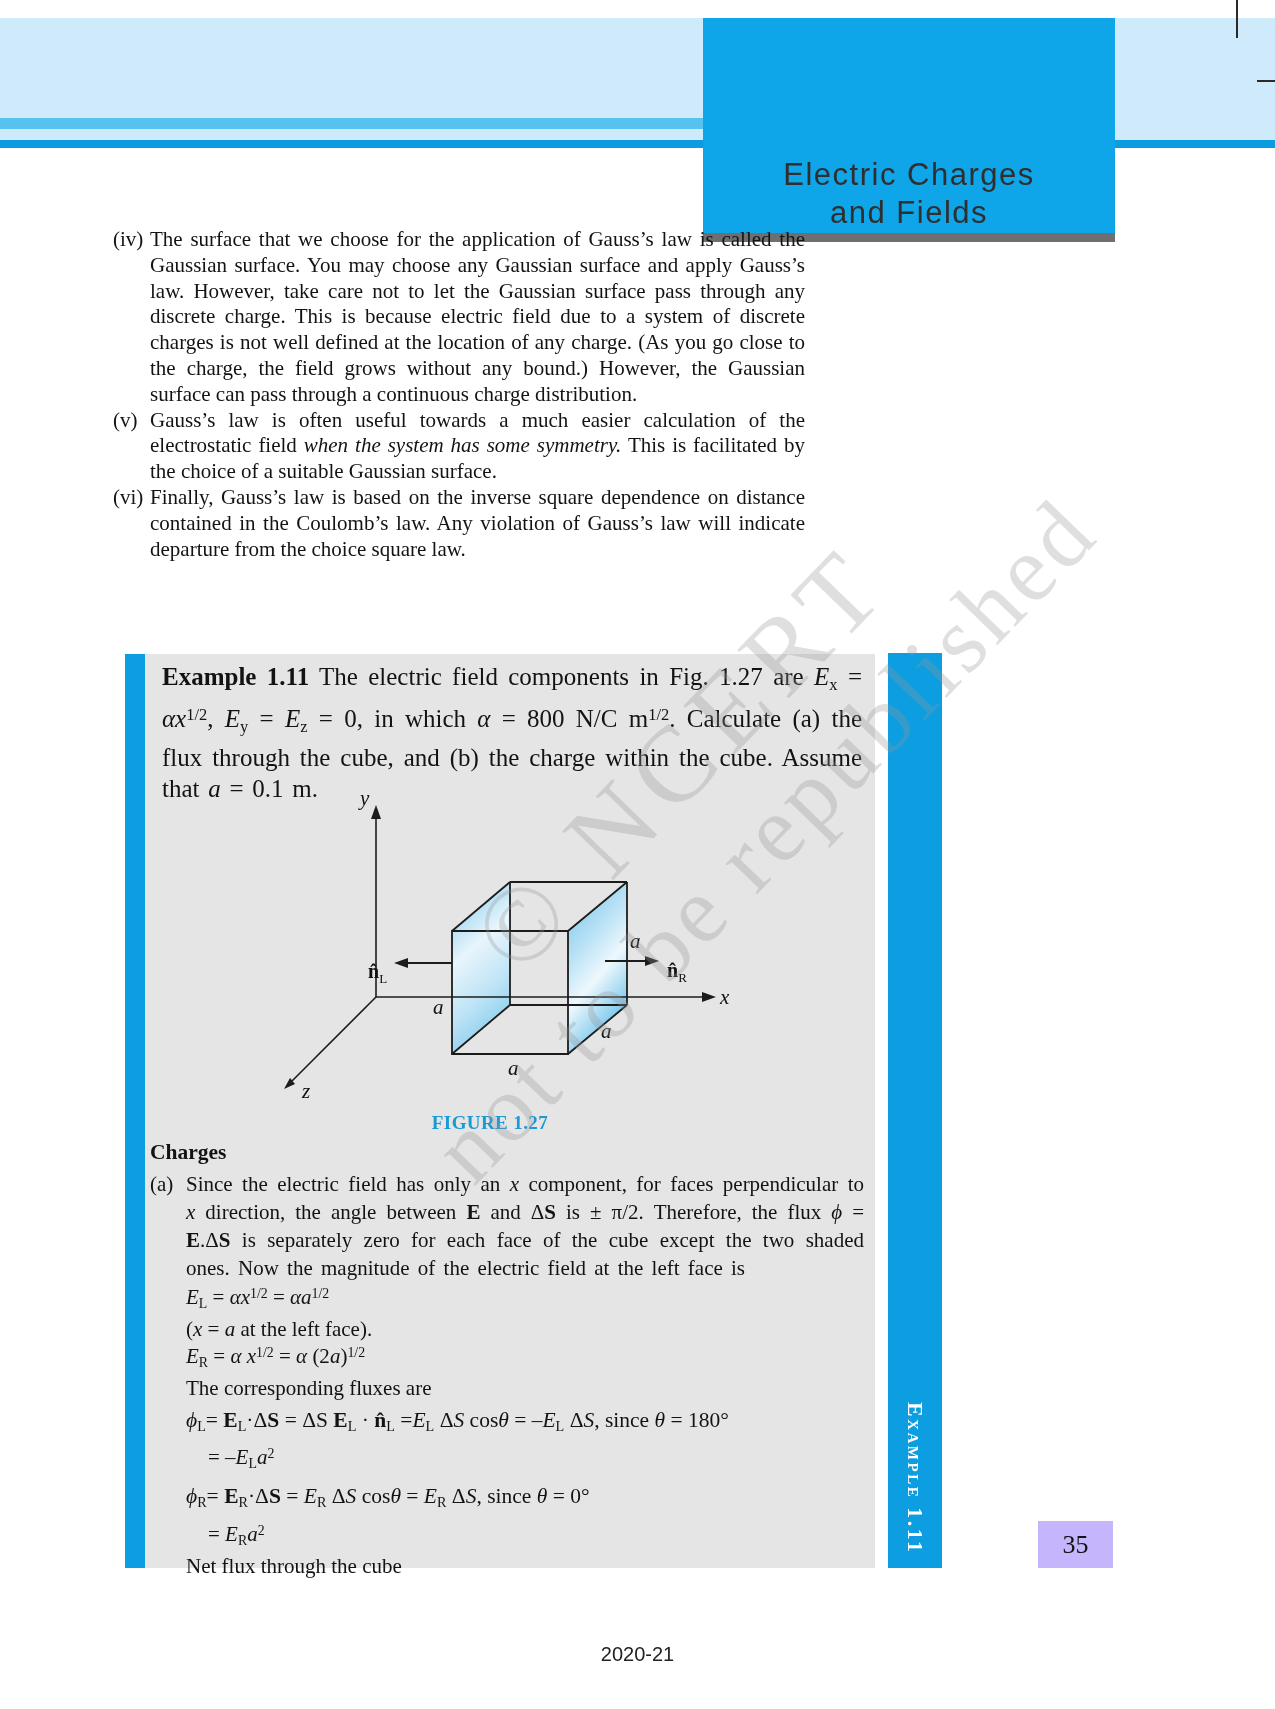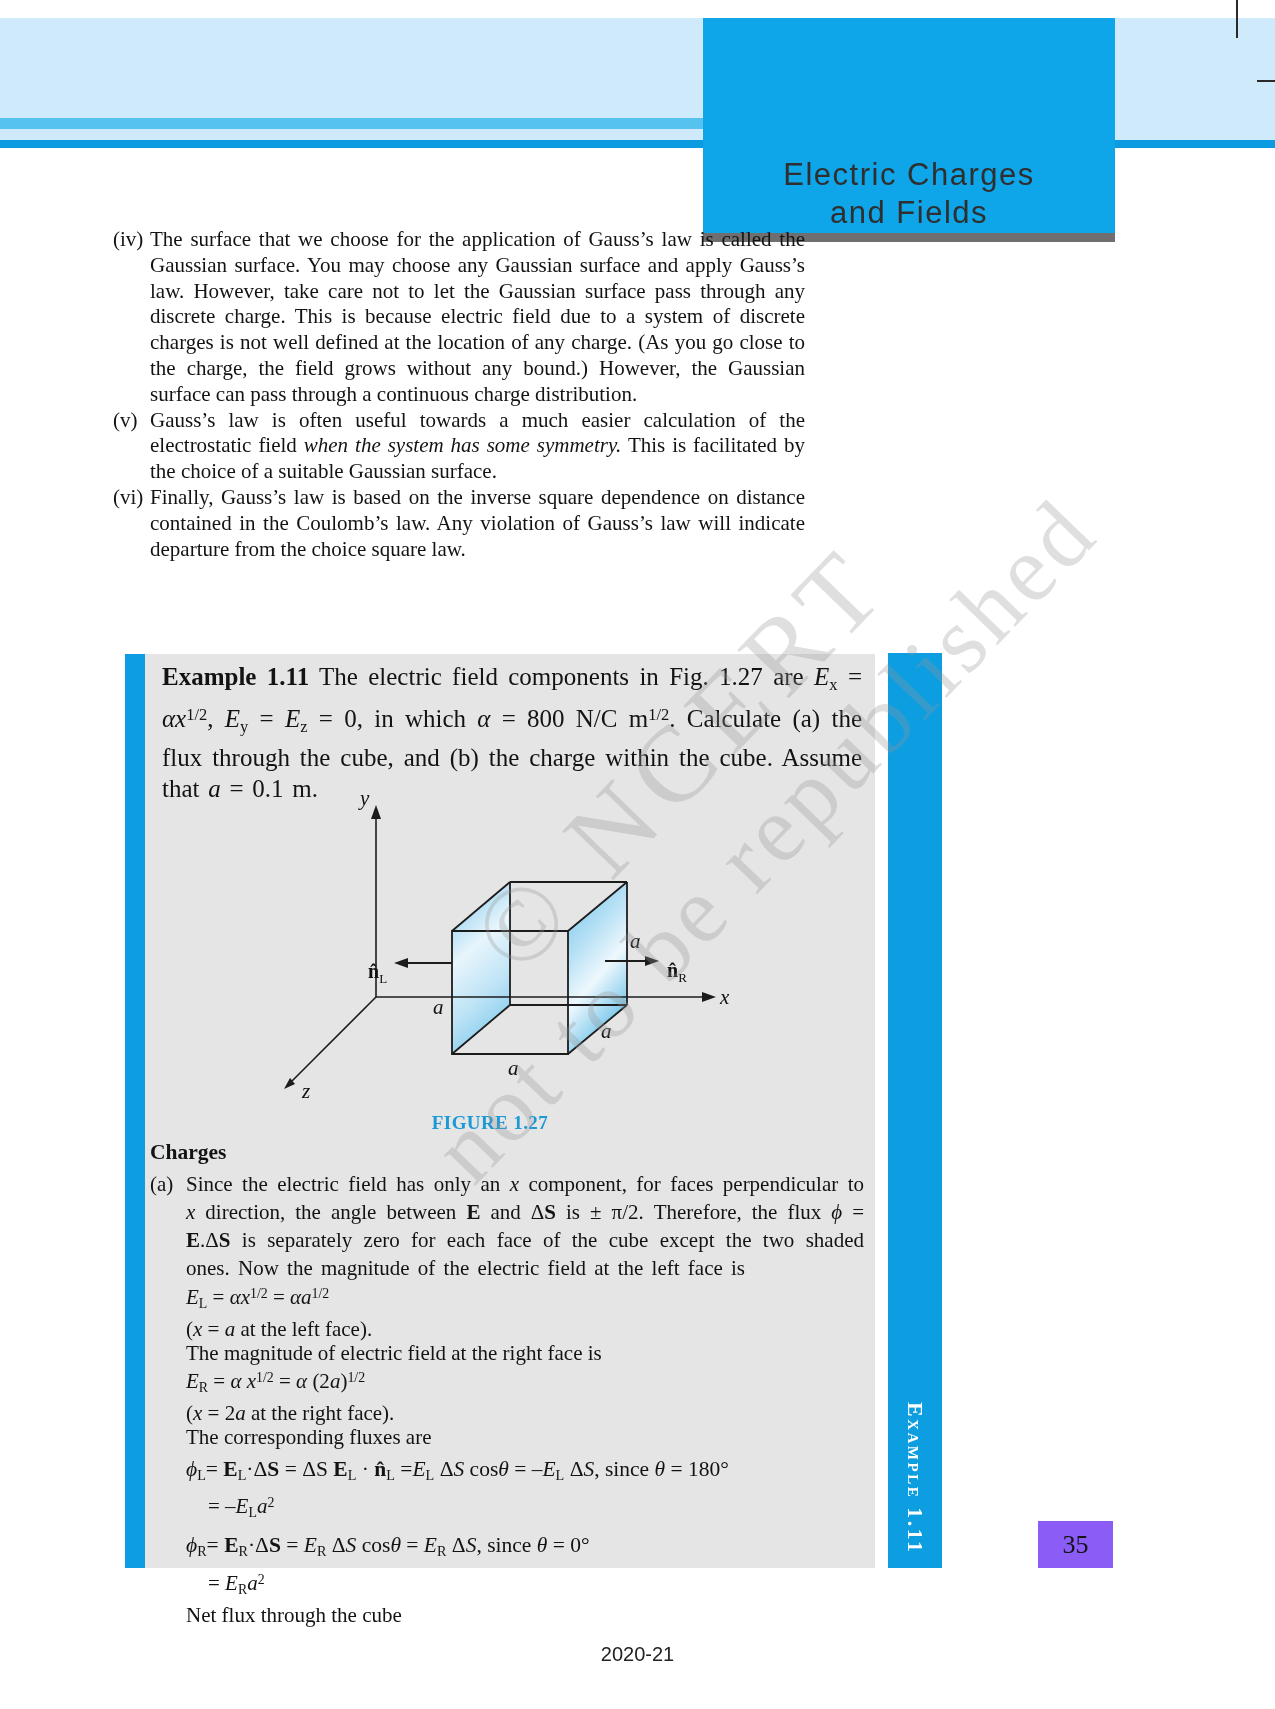--- a/index.html
+++ b/index.html
@@ -51,21 +51,21 @@
   sub{font-size:66%;vertical-align:-0.3em;}
   sup{font-size:66%;vertical-align:0.45em;}
 
   
   .ex-side-bar{left:888px;top:653px;width:54px;height:915px;background:#0c9ee1;z-index:2;
       display:flex;align-items:flex-end;justify-content:center;}
   .ex-side-text{writing-mode:vertical-rl;padding-bottom:14px;color:#ffffff;font-weight:bold;
       font-variant:small-caps;font-size:22px;letter-spacing:2.5px;font-family:"Liberation Serif",serif;}
 
   
-  .page-num{left:1038px;top:1521px;width:75px;height:47px;background:#8b5cf6;
+  .page-num{left:1038px;top:1521px;width:75px;height:47px;background:#c4b5fd;
       display:flex;align-items:center;justify-content:center;font-size:26px;z-index:2;}
   .footer{left:0;top:1643px;width:1275px;text-align:center;
       font-family:"Liberation Sans",sans-serif;font-size:20px;color:#222;z-index:3;}
 
   
   .watermark{left:10px;top:680px;width:1420px;transform:rotate(-46deg);
       text-align:center;color:#969696;opacity:0.3;pointer-events:none;z-index:6;
       font-family:"Liberation Serif",serif;}
   .wm1{font-size:108px;letter-spacing:12px;white-space:nowrap;}
   .wm2{font-size:95px;letter-spacing:5px;white-space:nowrap;}
@@ -171,23 +171,21 @@
   <div class="abs fig-caption">FIGURE 1.27</div>
 
   <div class="abs sol-heading">Charges</div>
   <div class="abs sol-body">
       <div class="sol-row">
         <div class="sol-label">(a)</div>
         <div class="par">Since the electric field has only an <i>x</i> component, for faces perpendicular to <i>x</i> direction, the angle between <b>E</b> and Δ<b>S</b> is ± π/2. Therefore, the flux  <i>ϕ</i> = <b>E</b>.Δ<b>S</b> is separately zero for each face of the cube except the two shaded ones. Now the magnitude of the electric field at the left face is</div>
       </div>
       <div class="eq"><i>E</i><sub>L</sub> = <i>αx</i><sup>1/2</sup> = <i>αa</i><sup>1/2</sup></div>
       <div class="eq">(<i>x</i> = <i>a</i> at the left face).</div>
-      <div class="eq">The magnitude of electric field at the right face is</div>
       <div class="eq"><i>E</i><sub>R</sub> = <i>α</i> <i>x</i><sup>1/2</sup> = <i>α</i> (2<i>a</i>)<sup>1/2</sup></div>
-      <div class="eq">(<i>x</i> = 2<i>a</i> at the right face).</div>
       <div class="eq">The corresponding fluxes are</div>
       <div class="eq-big"><i>ϕ</i><sub>L</sub>= <b>E</b><sub>L</sub>·Δ<b>S</b> = ΔS <b>E</b><sub>L</sub> · <b>n̂</b><sub>L</sub> =<i>E</i><sub>L</sub> Δ<i>S</i> cos<i>θ</i> = –<i>E</i><sub>L</sub> Δ<i>S</i>, since <i>θ</i> = 180°</div>
       <div class="eq-sub">= –<i>E</i><sub>L</sub><i>a</i><sup>2</sup></div>
       <div class="eq-big"><i>ϕ</i><sub>R</sub>= <b>E</b><sub>R</sub>·Δ<b>S</b> = <i>E</i><sub>R</sub> Δ<i>S</i> cos<i>θ</i> = <i>E</i><sub>R</sub> Δ<i>S</i>,  since <i>θ</i> = 0°</div>
       <div class="eq-sub">= <i>E</i><sub>R</sub><i>a</i><sup>2</sup></div>
       <div class="eq">Net flux through the cube</div>
     </div>
 
   <div class="abs ex-side-bar">
     <span class="ex-side-text">Example 1.11</span>

